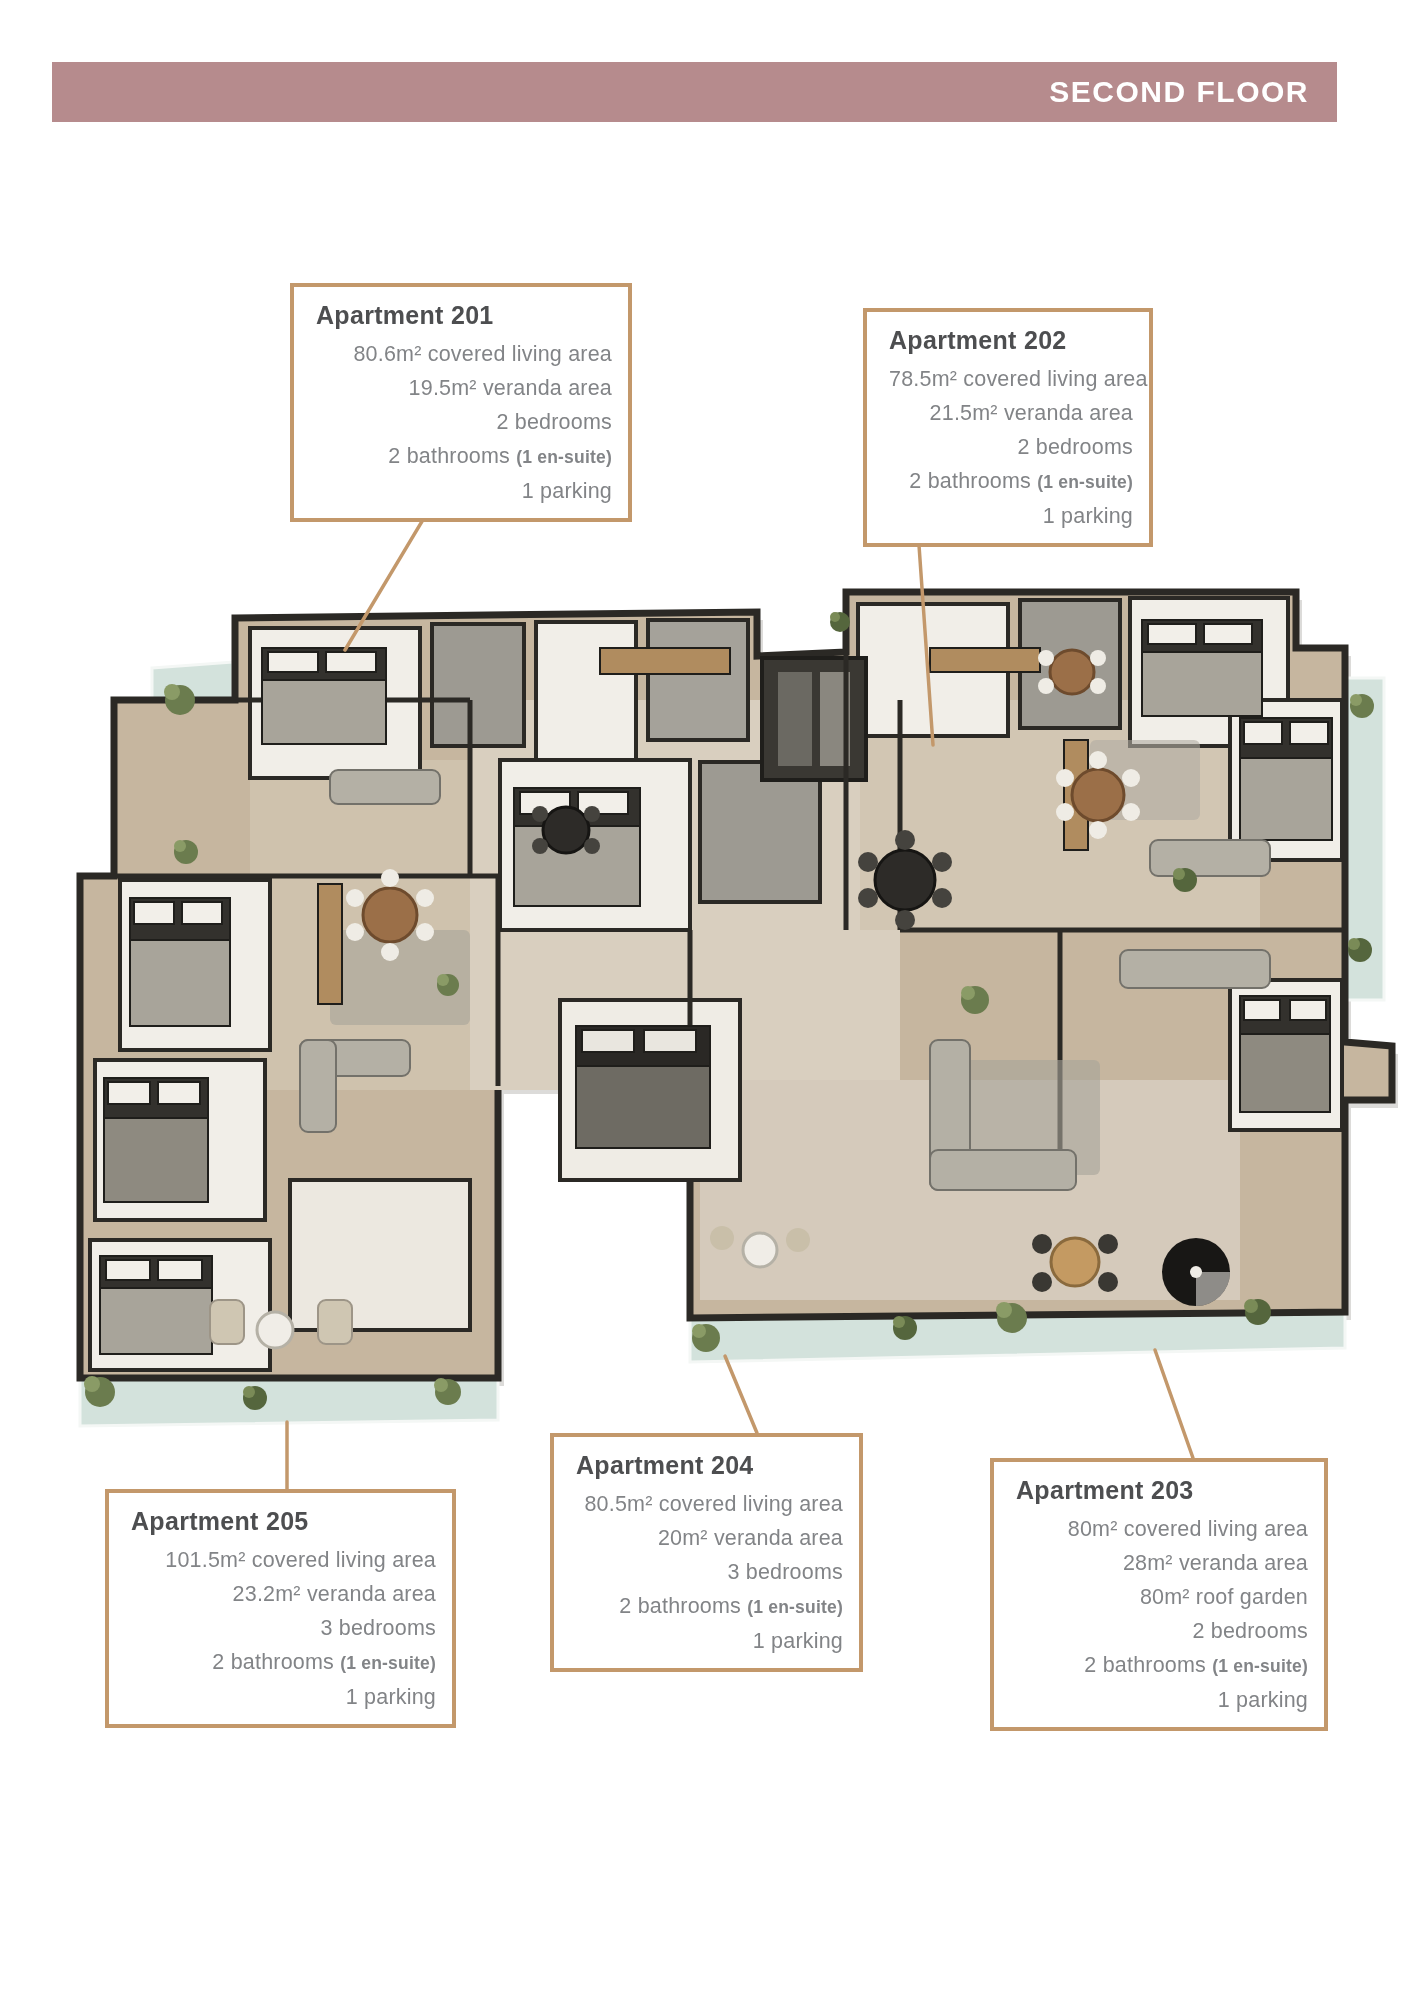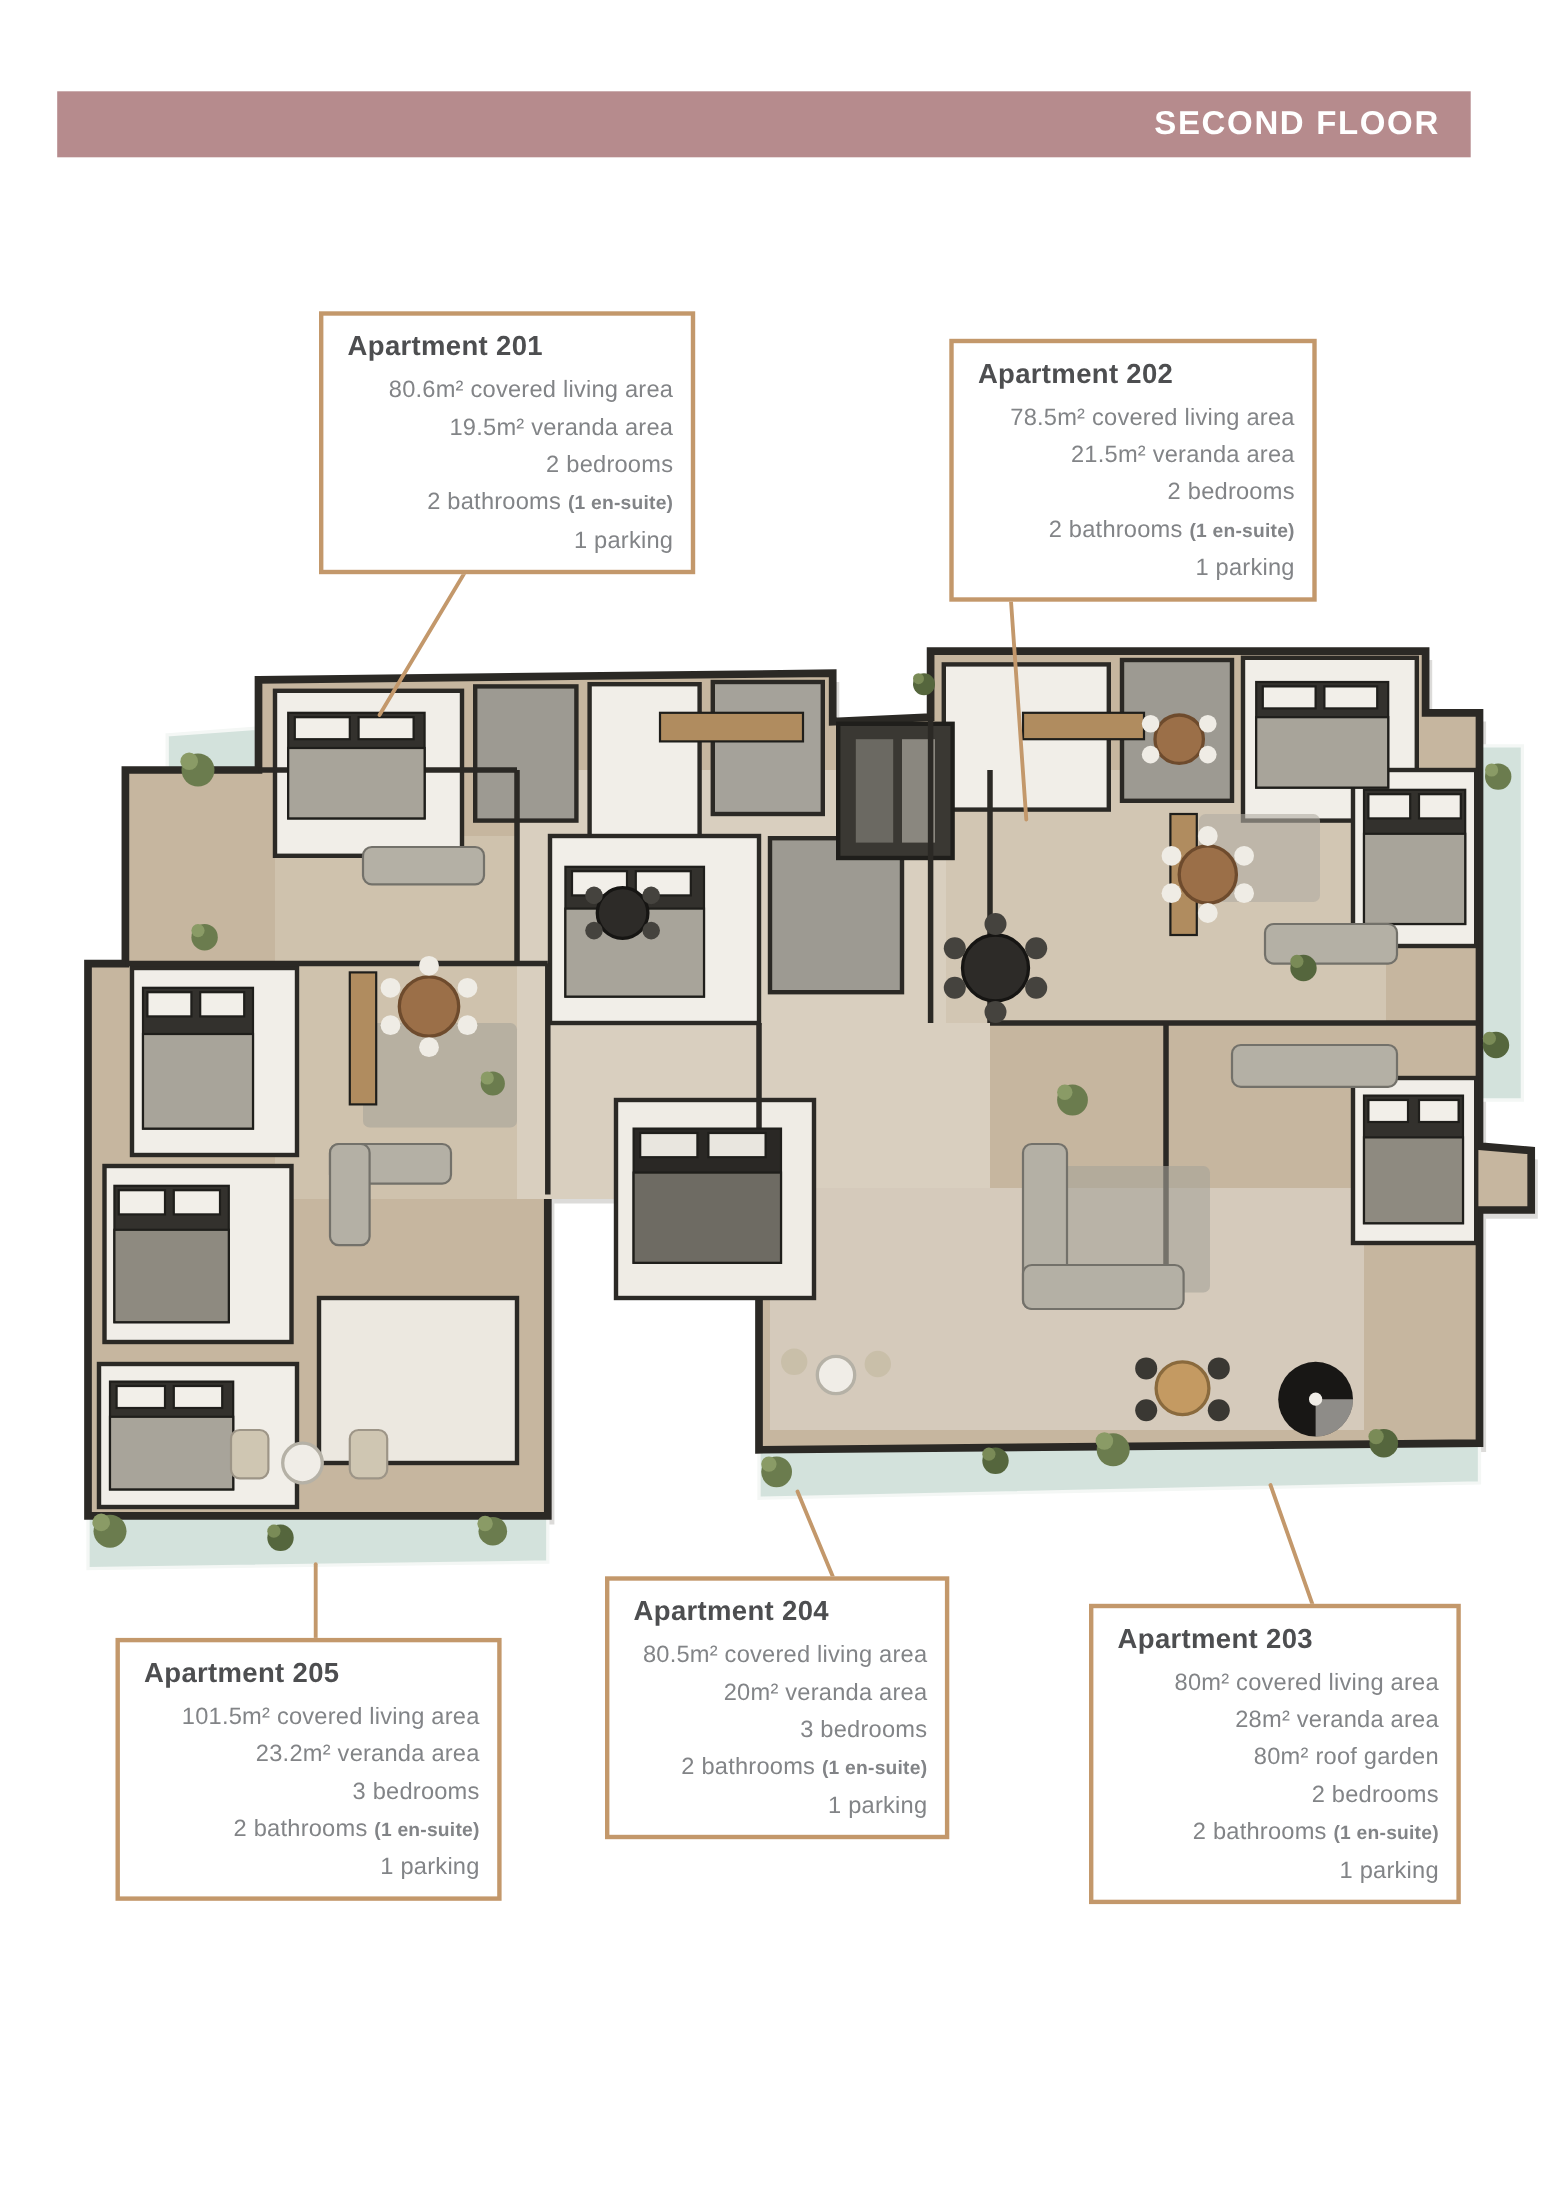--- a/index.html
+++ b/index.html
@@ -1,41 +1,41 @@
 <!DOCTYPE html>
 <html><head>
 <meta charset="utf-8">
 <style>
   html,body{margin:0;padding:0;background:#ffffff;}
   .page{
     position:relative;width:1414px;height:2000px;background:#ffffff;overflow:hidden;
     font-family:"Liberation Sans",sans-serif;
   }
   .header-bar{
-    position:absolute;left:52px;top:83px;width:1285px;height:60px;
+    position:absolute;left:52px;top:62px;width:1285px;height:60px;
     background:#b68b8d;display:flex;align-items:center;justify-content:flex-end;
   }
   .header-bar .title{
     color:#ffffff;font-size:30px;font-weight:700;letter-spacing:1.5px;
     padding-right:28px;
   }
   .plan-svg{position:absolute;left:0;top:0;width:1414px;height:2000px;}
   .apt-box{
     position:absolute;background:#ffffff;border:4px solid #c3986b;
     padding:12px 16px 10px 22px;box-sizing:border-box;
   }
   .apt-title{
     font-size:25px;font-weight:700;color:#4d4e50;margin:2px 0 7px 0;letter-spacing:.3px;
   }
   .apt-line{
     font-size:21.5px;color:#828487;line-height:34px;white-space:nowrap;letter-spacing:.2px;text-align:right;
   }
   .apt-line .note{font-size:17.5px;color:#828487;font-weight:bold;}
   .b201{left:258px;top:283px;width:342px;min-height:212px;margin-left:32px;}
-  .b202{left:863px;top:308px;width:334px;min-height:215px;}
+  .b202{left:863px;top:308px;width:290px;min-height:215px;}
   .b203{left:977px;top:1458px;width:338px;min-height:251px;margin-left:13px;}
   .b204{left:550px;top:1433px;width:313px;min-height:212px;}
   .b205{left:105px;top:1489px;width:351px;min-height:211px;}
 </style>
 </head>
 <body>
 
 <div class="page">
 
   <div class="header-bar">

